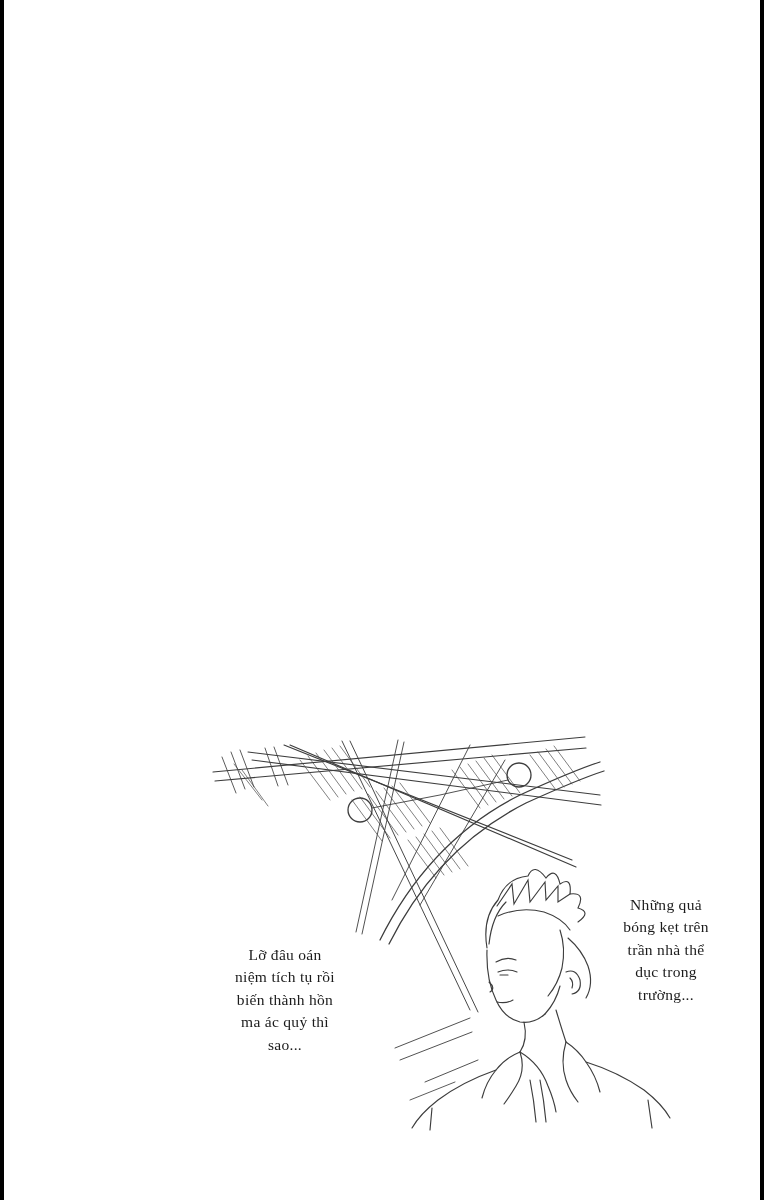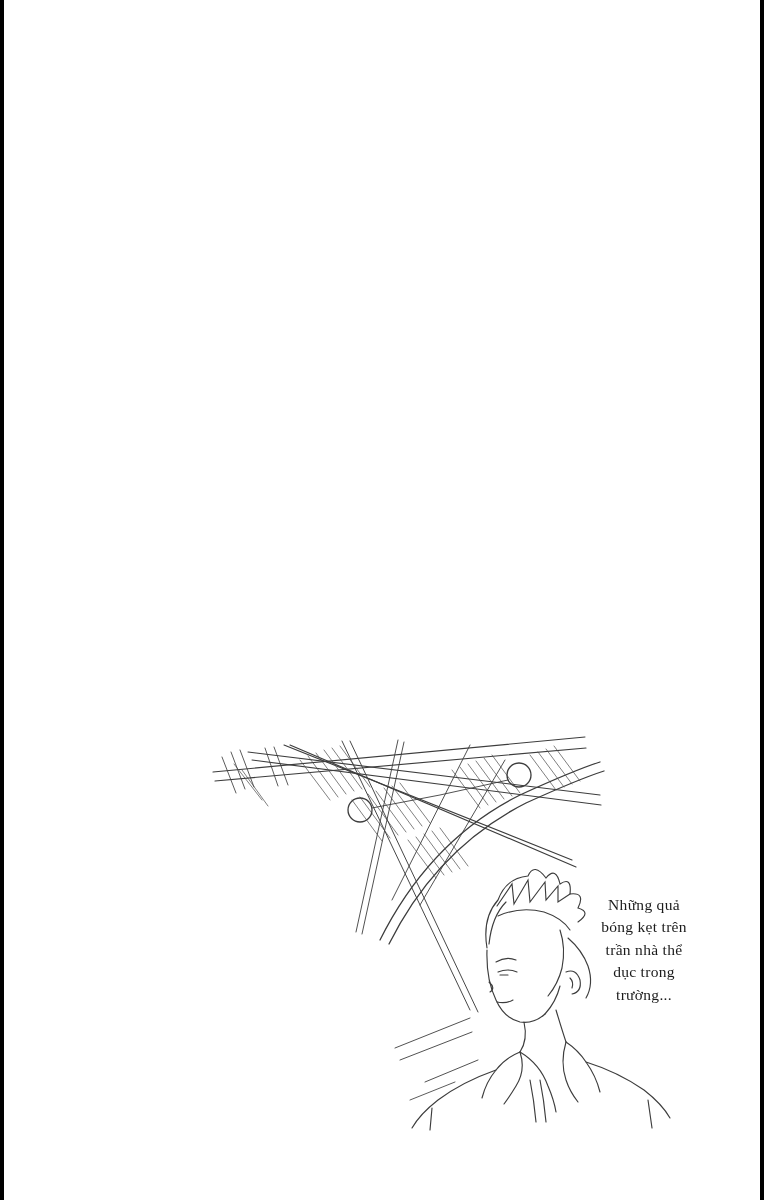--- a/index.html
+++ b/index.html
@@ -42,21 +42,21 @@
     letter-spacing: 0.3px;
     white-space: pre-line;
   }
   .caption-left {
     left: 222px;
     top: 944px;
     width: 126px;
     text-align: center;
   }
   .caption-right {
-    left: 592px;
+    left: 614px;
     top: 894px;
     width: 104px;
     text-align: center;
   }
 </style>
 </head>
 <body>
 
 <div id="page">
 
@@ -175,20 +175,25 @@
         <path d="M586 1062 Q618 1072 644 1090 Q662 1104 670 1118"></path>
         <path d="M432 1108 L430 1130"></path>
         <path d="M648 1100 L652 1128"></path>
 
         <path d="M530 1080 Q534 1100 536 1122"></path>
         <path d="M540 1080 Q544 1100 546 1122"></path>
       </g>
     </g>
   </svg>
 
+  <div class="caption caption-left">Lỡ đâu oán
+niệm tích tụ rồi
+biến thành hồn
+ma ác quỷ thì
+sao...</div>
 
   <div class="caption caption-right">Những quả
 bóng kẹt trên
 trần nhà thể
 dục trong
 trường...</div>
 
 </div>
 
 </body></html>

